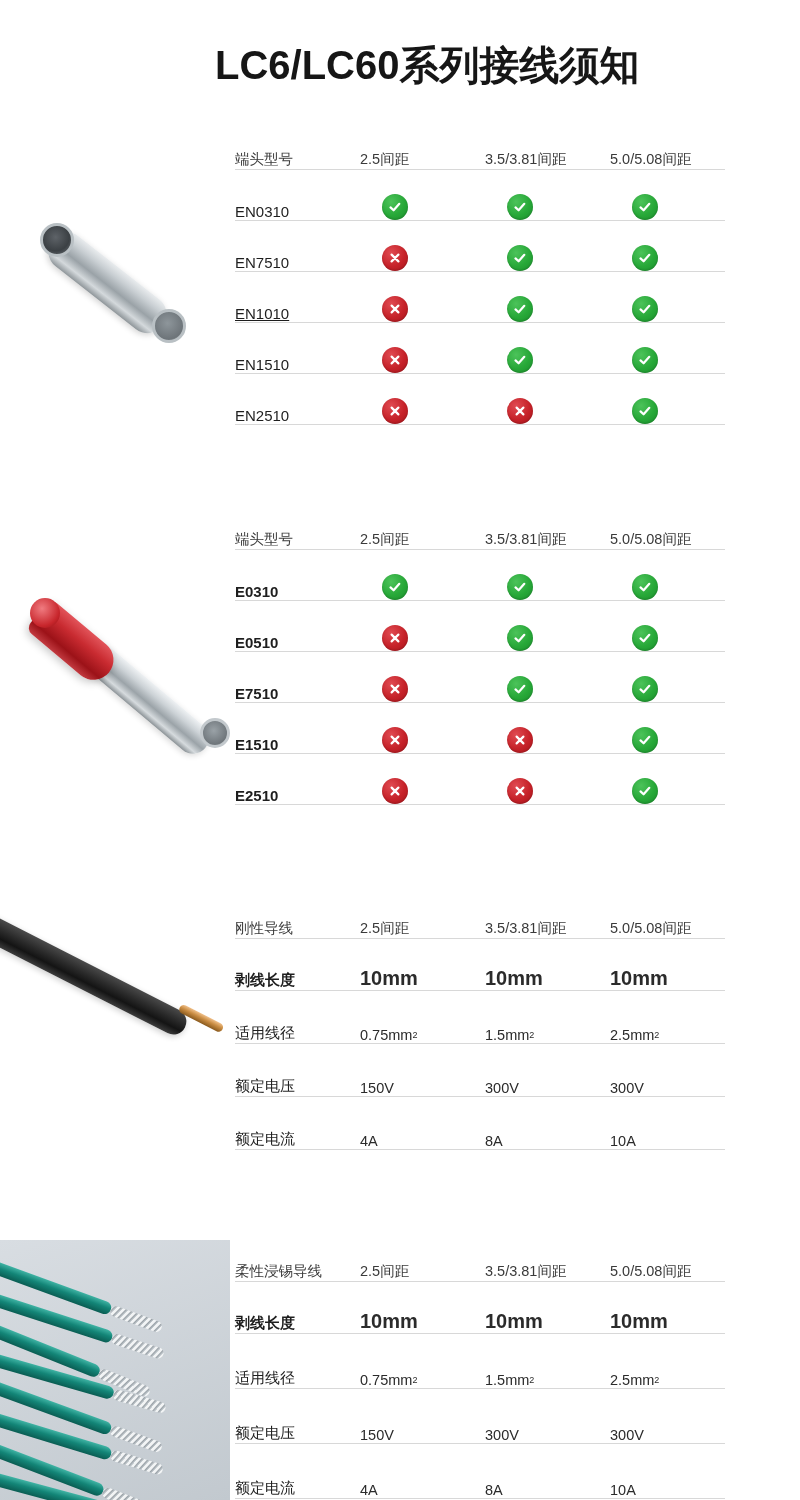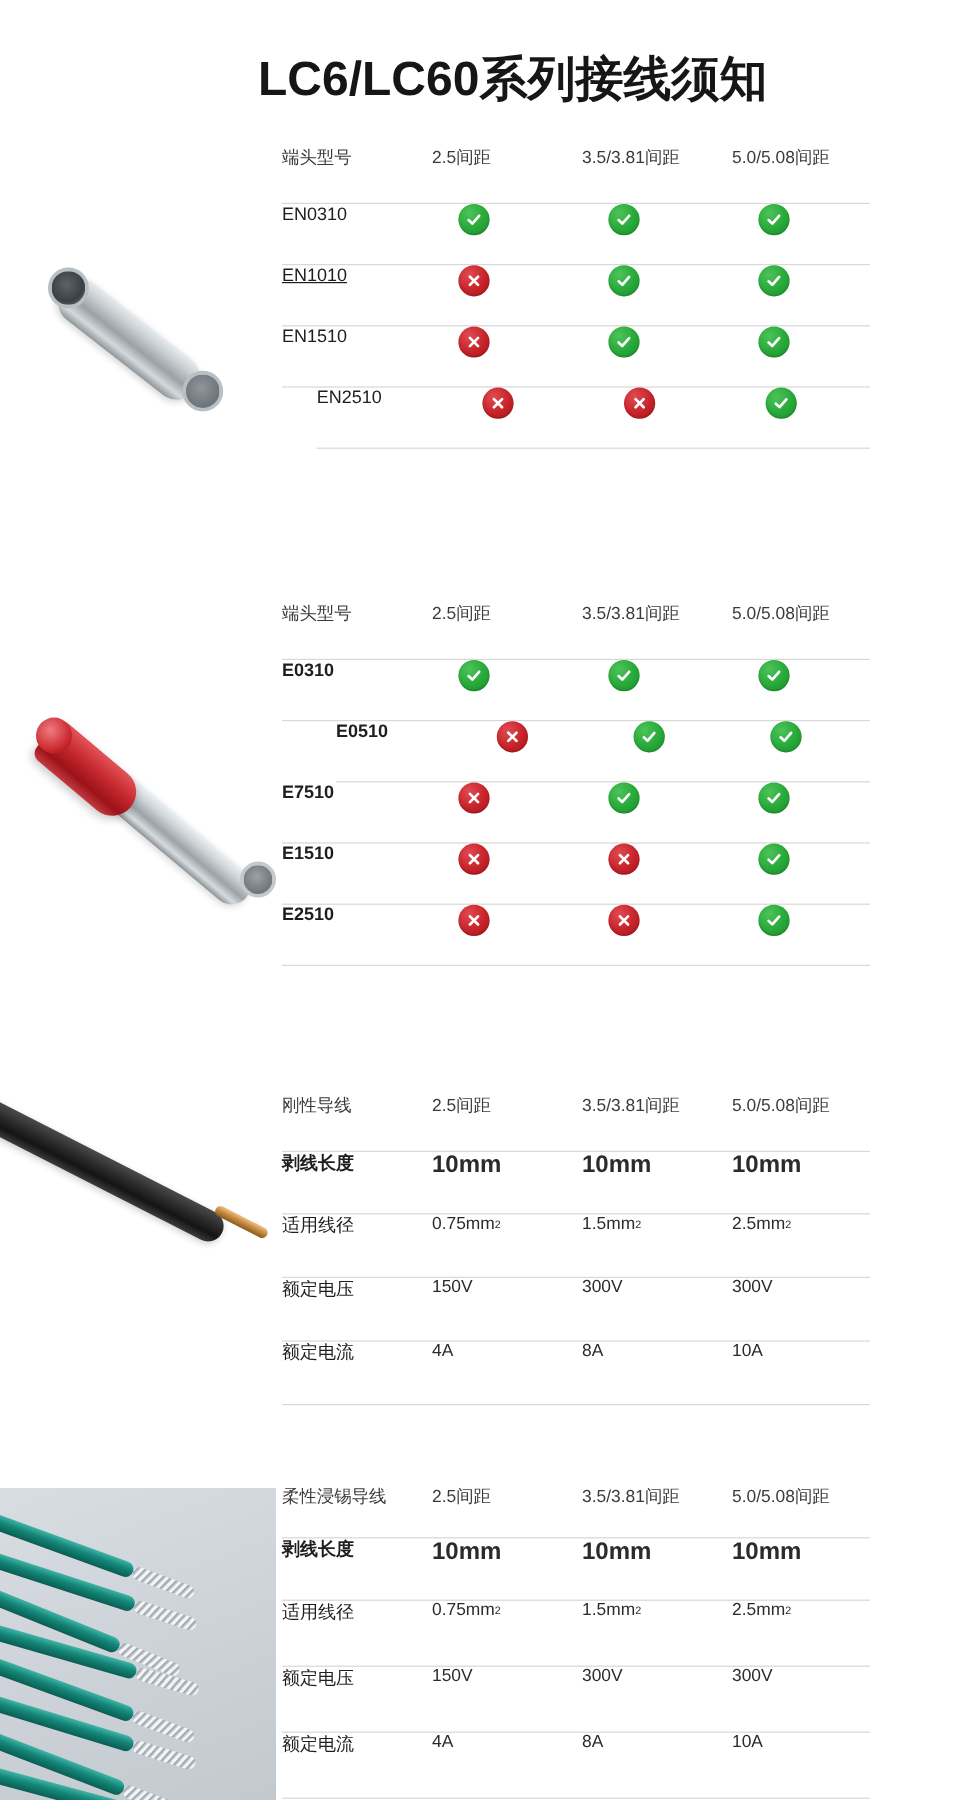--- a/index.html
+++ b/index.html
@@ -35,21 +35,21 @@
   }
 
   
   .table {
     position: absolute;
     left: 235px;
     width: 490px;
   }
   .row {
     display: flex;
-    align-items: flex-start;
+    align-items: flex-end;
     box-sizing: border-box;
     border-bottom: 1px solid #d8d8d8;
   }
   .row.head {
     border-bottom: 1px solid #d8d8d8;
   }
   .row.last {
     border-bottom: 1px solid #d8d8d8;
   }
   .cell {
@@ -311,20 +311,44 @@
       <div class="cell c3 markcell">
           <span class="mark yes">
             <svg width="14" height="14" viewBox="0 0 14 14">
               <path d="M2.5 7.4 L5.6 10.3 L11.3 3.8" stroke="#fff" stroke-width="2.2" fill="none" stroke-linecap="round" stroke-linejoin="round"></path>
             </svg>
           </span>
         </div>
     </div>
 
 
+    <div class="row" style="height:51px;">
+      <div class="cell c0 rowlabel">EN7510</div>
+      <div class="cell c1 markcell">
+          <span class="mark no">
+            <svg width="14" height="14" viewBox="0 0 14 14">
+              <path d="M3.6 3.6 L10.4 10.4 M10.4 3.6 L3.6 10.4" stroke="#fff" stroke-width="2.2" stroke-linecap="round"></path>
+            </svg>
+          </span>
+        </div>
+      <div class="cell c2 markcell">
+          <span class="mark yes">
+            <svg width="14" height="14" viewBox="0 0 14 14">
+              <path d="M2.5 7.4 L5.6 10.3 L11.3 3.8" stroke="#fff" stroke-width="2.2" fill="none" stroke-linecap="round" stroke-linejoin="round"></path>
+            </svg>
+          </span>
+        </div>
+      <div class="cell c3 markcell">
+          <span class="mark yes">
+            <svg width="14" height="14" viewBox="0 0 14 14">
+              <path d="M2.5 7.4 L5.6 10.3 L11.3 3.8" stroke="#fff" stroke-width="2.2" fill="none" stroke-linecap="round" stroke-linejoin="round"></path>
+            </svg>
+          </span>
+        </div>
+    </div>
 
     <div class="row" style="height:51px;text-decoration:underline;">
       <div class="cell c0 rowlabel">EN1010</div>
       <div class="cell c1 markcell">
           <span class="mark no">
             <svg width="14" height="14" viewBox="0 0 14 14">
               <path d="M3.6 3.6 L10.4 10.4 M10.4 3.6 L3.6 10.4" stroke="#fff" stroke-width="2.2" stroke-linecap="round"></path>
             </svg>
           </span>
         </div>
@@ -362,21 +386,21 @@
         </div>
       <div class="cell c3 markcell">
           <span class="mark yes">
             <svg width="14" height="14" viewBox="0 0 14 14">
               <path d="M2.5 7.4 L5.6 10.3 L11.3 3.8" stroke="#fff" stroke-width="2.2" fill="none" stroke-linecap="round" stroke-linejoin="round"></path>
             </svg>
           </span>
         </div>
     </div>
 
-    <div class="row last" style="height:51px;margin-left:29px;">
+    <div class="row last" style="height:51px;">
       <div class="cell c0 rowlabel">EN2510</div>
       <div class="cell c1 markcell">
           <span class="mark no">
             <svg width="14" height="14" viewBox="0 0 14 14">
               <path d="M3.6 3.6 L10.4 10.4 M10.4 3.6 L3.6 10.4" stroke="#fff" stroke-width="2.2" stroke-linecap="round"></path>
             </svg>
           </span>
         </div>
       <div class="cell c2 markcell">
           <span class="mark no">
@@ -421,21 +445,21 @@
         </div>
       <div class="cell c3 markcell">
           <span class="mark yes">
             <svg width="14" height="14" viewBox="0 0 14 14">
               <path d="M2.5 7.4 L5.6 10.3 L11.3 3.8" stroke="#fff" stroke-width="2.2" fill="none" stroke-linecap="round" stroke-linejoin="round"></path>
             </svg>
           </span>
         </div>
     </div>
 
-    <div class="row" style="height:51px;margin-left:45px;">
+    <div class="row" style="height:51px;">
       <div class="cell c0 rowlabel bold">E0510</div>
       <div class="cell c1 markcell">
           <span class="mark no">
             <svg width="14" height="14" viewBox="0 0 14 14">
               <path d="M3.6 3.6 L10.4 10.4 M10.4 3.6 L3.6 10.4" stroke="#fff" stroke-width="2.2" stroke-linecap="round"></path>
             </svg>
           </span>
         </div>
       <div class="cell c2 markcell">
           <span class="mark yes">
@@ -523,21 +547,21 @@
       <div class="cell c3 markcell">
           <span class="mark yes">
             <svg width="14" height="14" viewBox="0 0 14 14">
               <path d="M2.5 7.4 L5.6 10.3 L11.3 3.8" stroke="#fff" stroke-width="2.2" fill="none" stroke-linecap="round" stroke-linejoin="round"></path>
             </svg>
           </span>
         </div>
     </div>
   </div>
 
-  <div class="table" id="t3" style="top:912px;">
+  <div class="table" id="t3" style="top:891px;">
     <div class="row head" style="height:48px;">
       <div class="cell c0">刚性导线</div>
       <div class="cell c1">2.5间距</div>
       <div class="cell c2">3.5/3.81间距</div>
       <div class="cell c3">5.0/5.08间距</div>
     </div>
 
     <div class="row" style="height:52px;">
       <div class="cell c0 rowlabel bold">剥线长度</div>
       <div class="cell c1 valcell bold">10mm</div>

